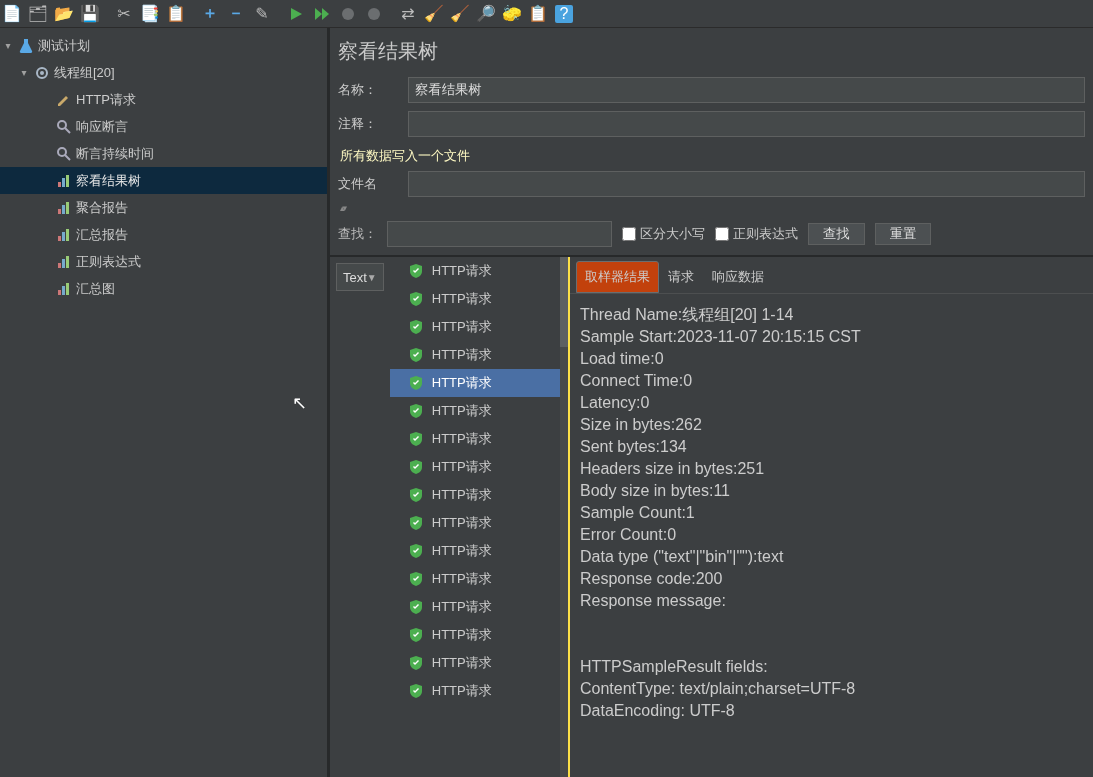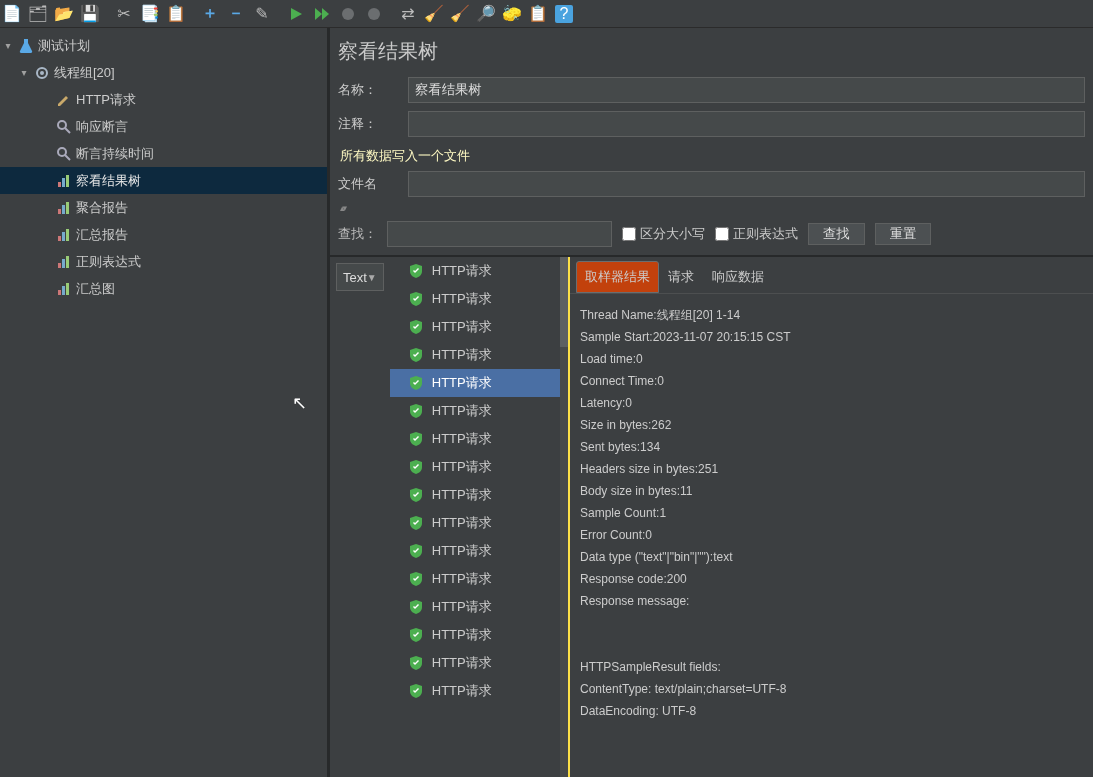--- a/index.html
+++ b/index.html
@@ -130,21 +130,21 @@
 .tab {
   padding:6px 8px; color:#ccc; cursor:pointer;
   border:1px solid transparent;
 }
 .tab.act {
   background:#c2410c; border:1px solid #6a6e70;
   border-radius:3px 3px 0 0;
 }
 .content {
   flex:1; padding:10px 10px;
-  color:#cccccc; font-size:12px; line-height:22px;
+  color:#cccccc; font-size:16px; line-height:22px;
   overflow-y:auto;
   border-top:1px solid #4d4f50;
 }
 .cursor {
   position:fixed; left:292px; top:392px;
   font-size:18px; color:#fff; pointer-events:none;
 }
 .sbar {
   width:8px; background:#47494a;
 }

